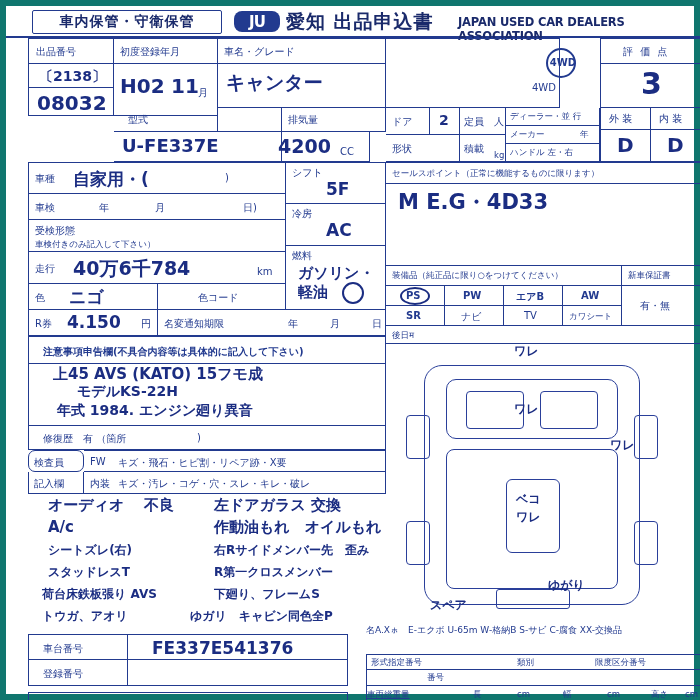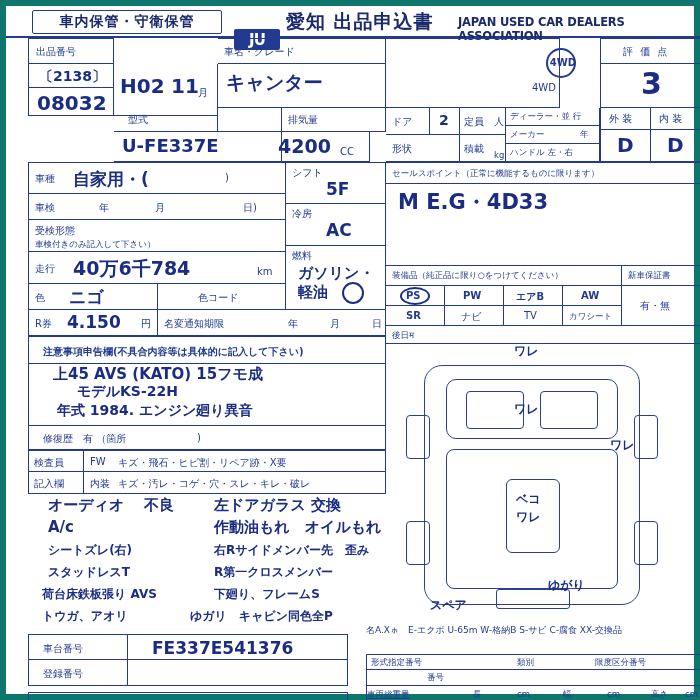--- a/index.html
+++ b/index.html
@@ -32,22 +32,21 @@
   #hdr-left{
     position:absolute;left:26px;top:4px;width:188px;height:22px;
     border:1px solid #223a8f;border-radius:2px;
     display:flex;align-items:center;justify-content:center;
     font-size:14px;font-weight:bold;letter-spacing:1px;
   }
   #ju-logo{
     position:absolute;left:228px;top:5px;width:46px;height:21px;
     background:#223a8f;color:#fff;font-weight:bold;font-size:15px;
     display:flex;align-items:center;justify-content:center;letter-spacing:-1px;
-    border-radius:2px;
-    margin-top:18px;
+    border-radius:8px;
   }
   #hdr-title{position:absolute;left:280px;top:3px;font-size:19px;font-weight:bold;letter-spacing:1px;}
   #hdr-sub{position:absolute;left:452px;top:9px;font-size:11.5px;font-weight:bold;letter-spacing:-0.2px;}
 
   
   .scr{position:absolute;font-size:15px;font-weight:bold;color:#1b2d82;white-space:nowrap;}
   .scr-s{position:absolute;font-size:12px;font-weight:bold;color:#1b2d82;white-space:nowrap;}
 
   
   #diagram{position:absolute;left:382px;top:333px;width:314px;height:285px;}
@@ -68,20 +67,23 @@
   <div class="bx" style="left:22px;top:32px;width:86px;height:26px;">
     <div class="lbl" style="position:absolute;left:7px;top:6px;">出品番号</div>
   </div>
   <div class="bx" style="left:22px;top:58px;width:86px;height:24px;border-top:none;">
     <div class="hand" style="position:absolute;left:10px;top:4px;font-size:14px;">〔2138〕</div>
   </div>
   <div class="bx" style="left:22px;top:82px;width:86px;height:28px;border-top:none;">
     <div class="hand" style="position:absolute;left:8px;top:3px;font-size:20px;">08032</div>
   </div>
 
+  <div class="bx" style="left:108px;top:32px;width:104px;height:26px;border-left:none;">
+    <div class="lbl" style="position:absolute;left:6px;top:6px;">初度登録年月</div>
+  </div>
   <div class="bx" style="left:108px;top:58px;width:104px;height:52px;border-left:none;border-top:none;">
     <div class="hand" style="position:absolute;left:6px;top:10px;font-size:20px;">H02</div>
     <div class="hand" style="position:absolute;left:57px;top:10px;font-size:20px;">11</div>
     <div class="lbl" style="position:absolute;left:84px;top:22px;">月</div>
   </div>
 
   <div class="bx" style="left:212px;top:32px;width:168px;height:26px;border-left:none;">
     <div class="lbl" style="position:absolute;left:6px;top:6px;">車名・グレード</div>
   </div>
   <div class="bx" style="left:212px;top:58px;width:168px;height:44px;border-left:none;border-top:none;">
@@ -269,21 +271,21 @@
   <div class="bx" style="left:22px;top:358px;width:358px;height:62px;border-top:none;">
     <div class="hand" style="position:absolute;left:24px;top:1px;font-size:15px;">上45 AVS (KATO) 15フモ成</div>
     <div class="hand" style="position:absolute;left:48px;top:19px;font-size:14px;">モデルKS-22H</div>
     <div class="hand" style="position:absolute;left:28px;top:38px;font-size:14px;">年式 1984.   エンジン廻り異音</div>
   </div>
   <div class="bx" style="left:22px;top:420px;width:358px;height:24px;border-top:none;">
     <div class="lbl" style="position:absolute;left:14px;top:6px;">修復歴　有 （箇所</div>
     <div class="lbl" style="position:absolute;left:168px;top:6px;">)</div>
   </div>
 
-  <div class="bx" style="left:22px;top:444px;width:56px;height:22px;">
+  <div class="bx" style="left:22px;top:444px;width:56px;height:22px;border-radius:7px;">
     <div class="lbl" style="position:absolute;left:5px;top:5px;">検査員</div>
   </div>
   <div class="bx" style="left:22px;top:466px;width:56px;height:22px;border-top:none;">
     <div class="lbl" style="position:absolute;left:5px;top:5px;">記入欄</div>
   </div>
   <div class="bx" style="left:78px;top:444px;width:302px;height:22px;border-left:none;">
     <div class="lbl" style="position:absolute;left:6px;top:5px;">FW</div>
     <div class="lbl" style="position:absolute;left:34px;top:5px;">キズ・飛石・ヒビ割・リペア跡・X要</div>
   </div>
   <div class="bx" style="left:78px;top:466px;width:302px;height:22px;border-left:none;border-top:none;">

